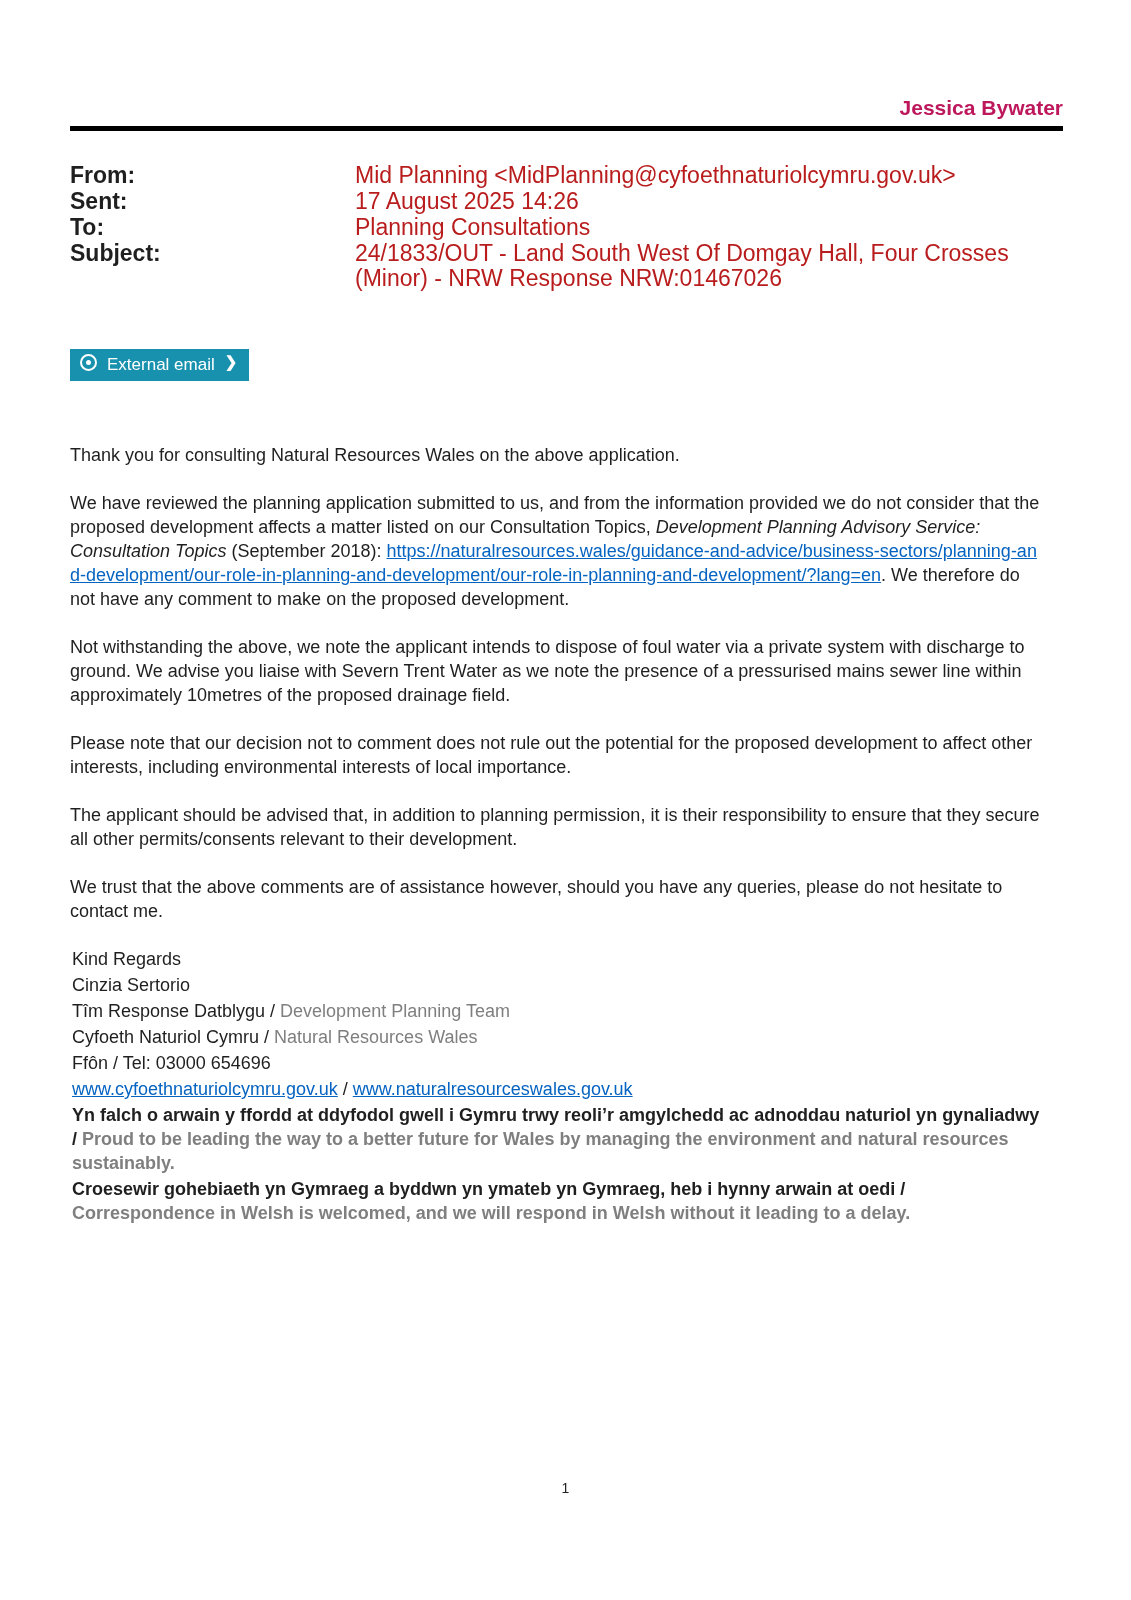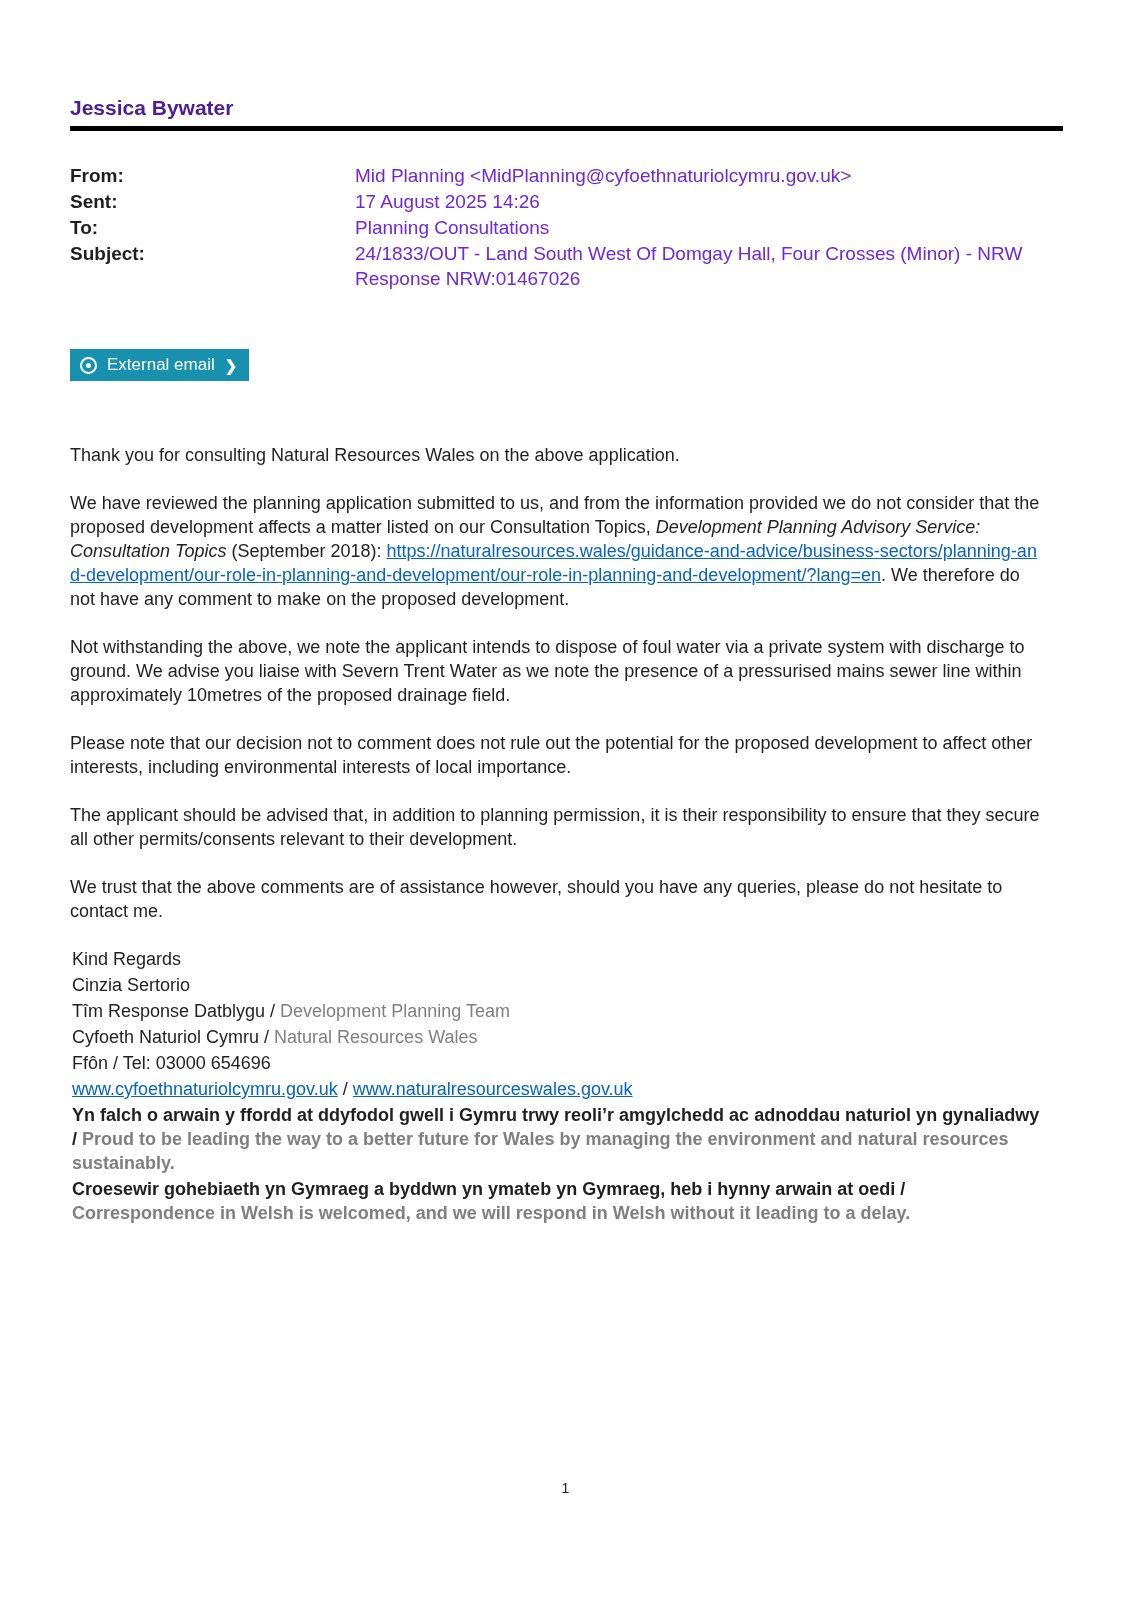--- a/index.html
+++ b/index.html
@@ -9,41 +9,41 @@
     height: 1600px;
     position: relative;
     background: #ffffff;
     font-family: "Liberation Sans", sans-serif;
     color: #1f1f1f;
     padding: 96px 68px 0 70px;
   }
   .sender-name {
     font-size: 21px;
     font-weight: bold;
-    color: #4c1d95;
+    color: #be185d;
     margin: 0 0 6px 0;
+    text-align: right;
   }
   .header-rule {
     height: 5px;
     background: #000000;
     margin: 0 0 26px 0;
   }
   .fields {
     display: grid;
     grid-template-columns: 285px 1fr;
     row-gap: 1px;
-    font-size: 19px;
+    font-size: 23px;
     line-height: 25px;
     margin-top: 32px;
   }
   .fields .flabel { font-weight: bold; color: #1f1f1f; }
-  .fields .fvalue { color: #6d28d9; }
+  .fields .fvalue { color: #b91c1c; }
   .ext-badge {
     display: inline-flex;
-    align-items: center;
     gap: 10px;
     margin-top: 58px;
     background: #1791ad;
     color: #ffffff;
     padding: 5px 12px 5px 10px;
     font-size: 17px;
     line-height: 22px;
     cursor: pointer;
   }
   .ext-icon {

